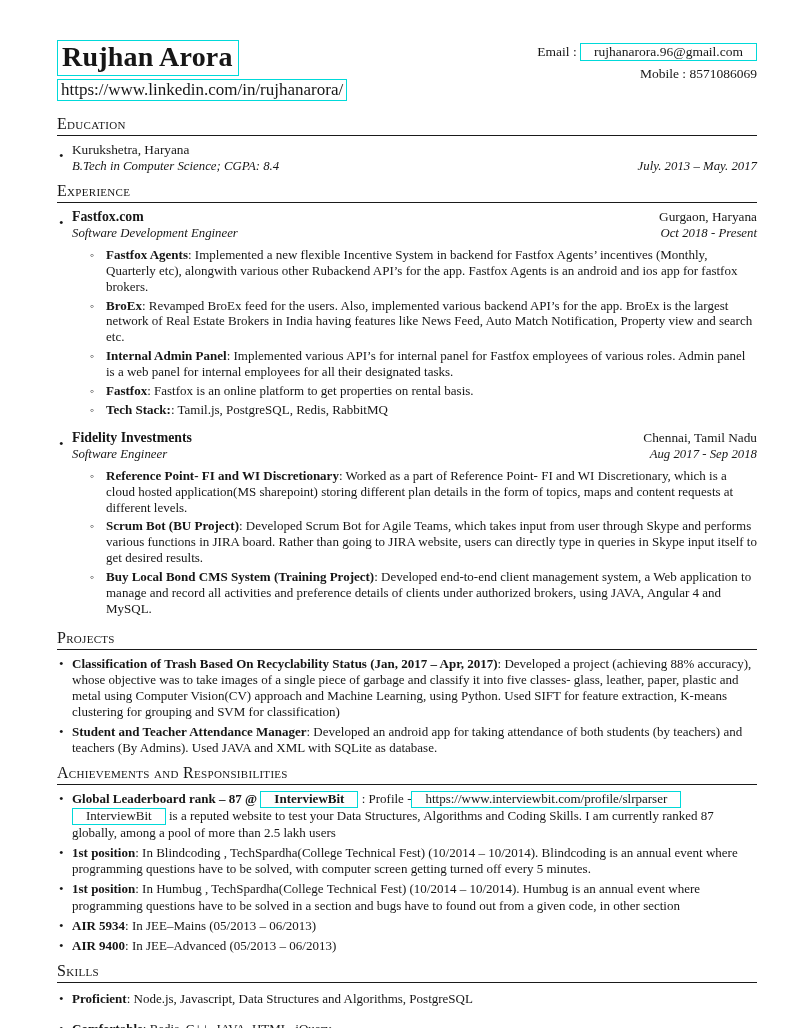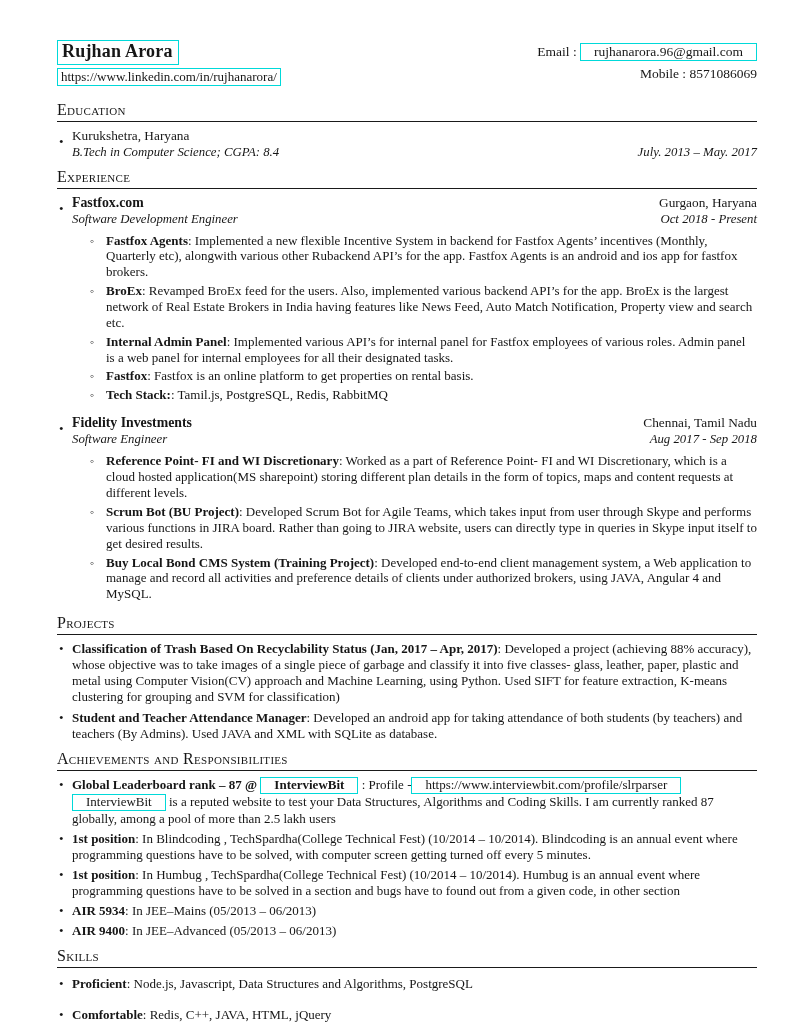--- a/index.html
+++ b/index.html
@@ -12,29 +12,29 @@
     font-family: "Liberation Serif", "DejaVu Serif", serif;
     padding: 40px 37px 20px 57px;
     position: relative;
   }
   
   .header { display: flex; justify-content: space-between; align-items: flex-start; margin-bottom: 14px; }
   .name-box {
     display: inline-block;
     border: 1.5px solid #00d9d9;
     padding: 0 5px 2px 4px;
-    font-size: 18px;
+    font-size: 28px;
     font-weight: 700;
     letter-spacing: 0.2px;
   }
   .linkedin-box {
     display: inline-block;
     border: 1.5px solid #00d9d9;
     padding: 0 3px;
-    font-size: 13px;
+    font-size: 17px;
     margin-top: 3px;
     white-space: nowrap;
   }
   .header-right { text-align: right; font-size: 13.5px; padding-top: 3px; }
   .contact-row { margin-bottom: 5px; }
   .link-box {
     display: inline-block;
     border: 1.5px solid #00d9d9;
     padding: 0 13px;
     white-space: nowrap;

